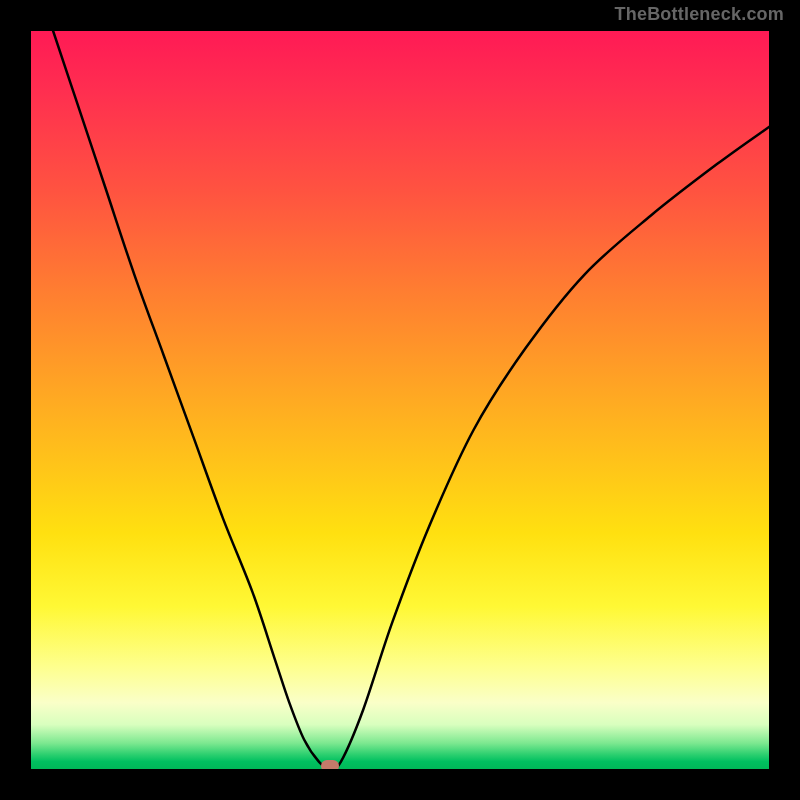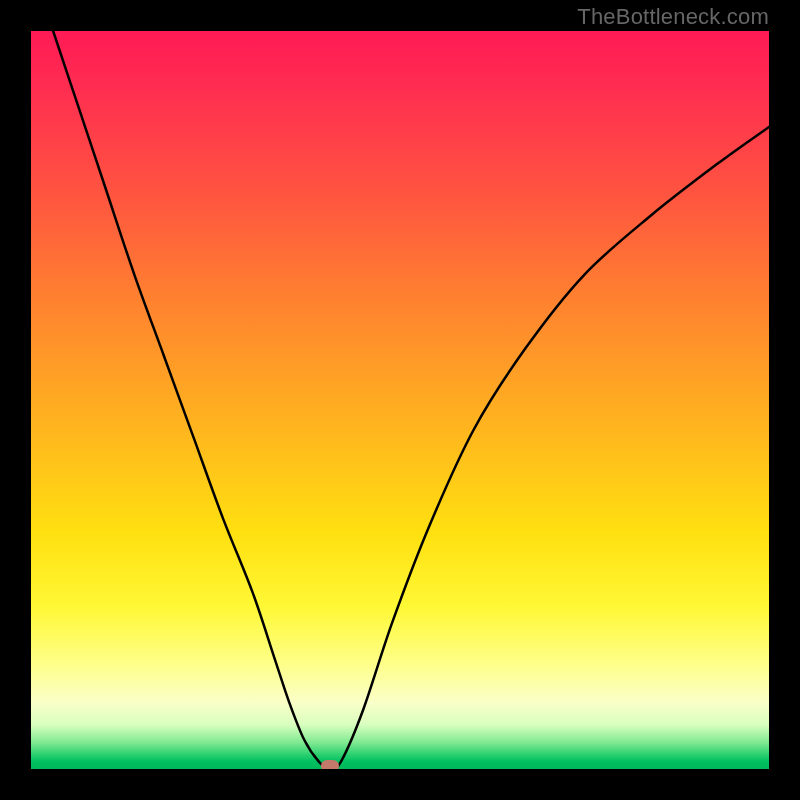--- a/index.html
+++ b/index.html
@@ -7,24 +7,24 @@
     padding: 0;
     width: 800px;
     height: 800px;
     background: #000;
     position: relative;
     font-family: Arial, Helvetica, sans-serif;
   }
   .watermark {
     position: absolute;
     top: 4px;
-    right: 31px;
+    right: 16px;
     color: #666;
-    font-size: 22px;
-    font-weight: 400;
+    font-size: 18px;
+    font-weight: 700;
     letter-spacing: 0.2px;
     z-index: 10;
   }
   .plot-area {
     position: absolute;
     left: 31px;
     top: 31px;
     width: 738px;
     height: 738px;
     overflow: hidden;

